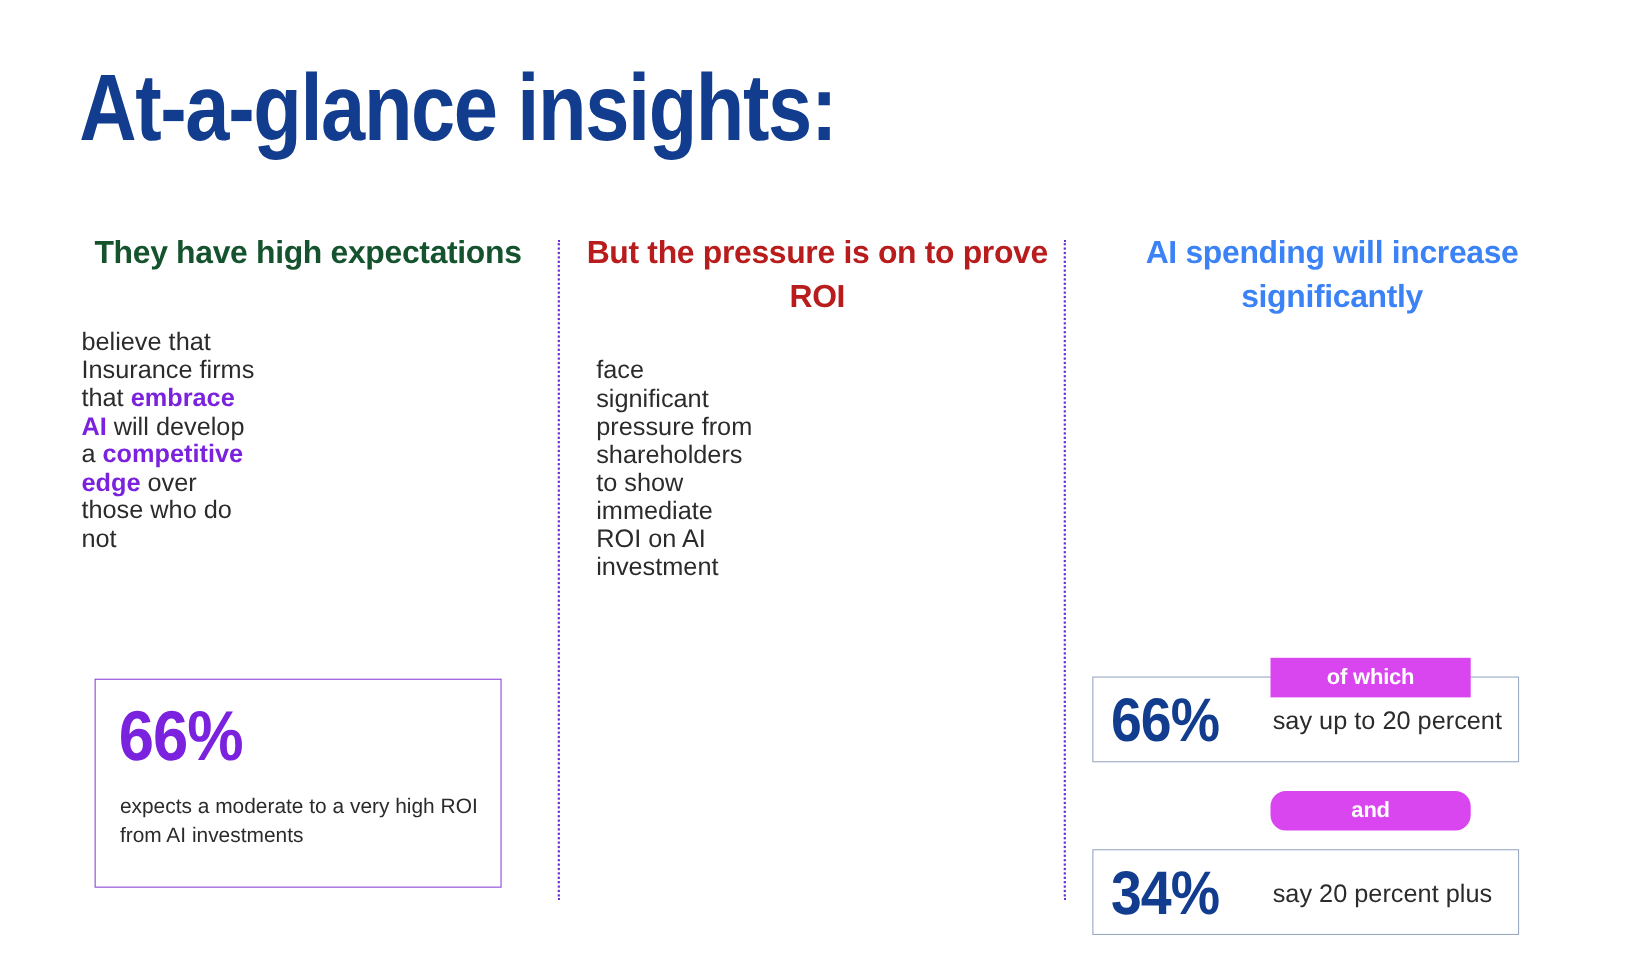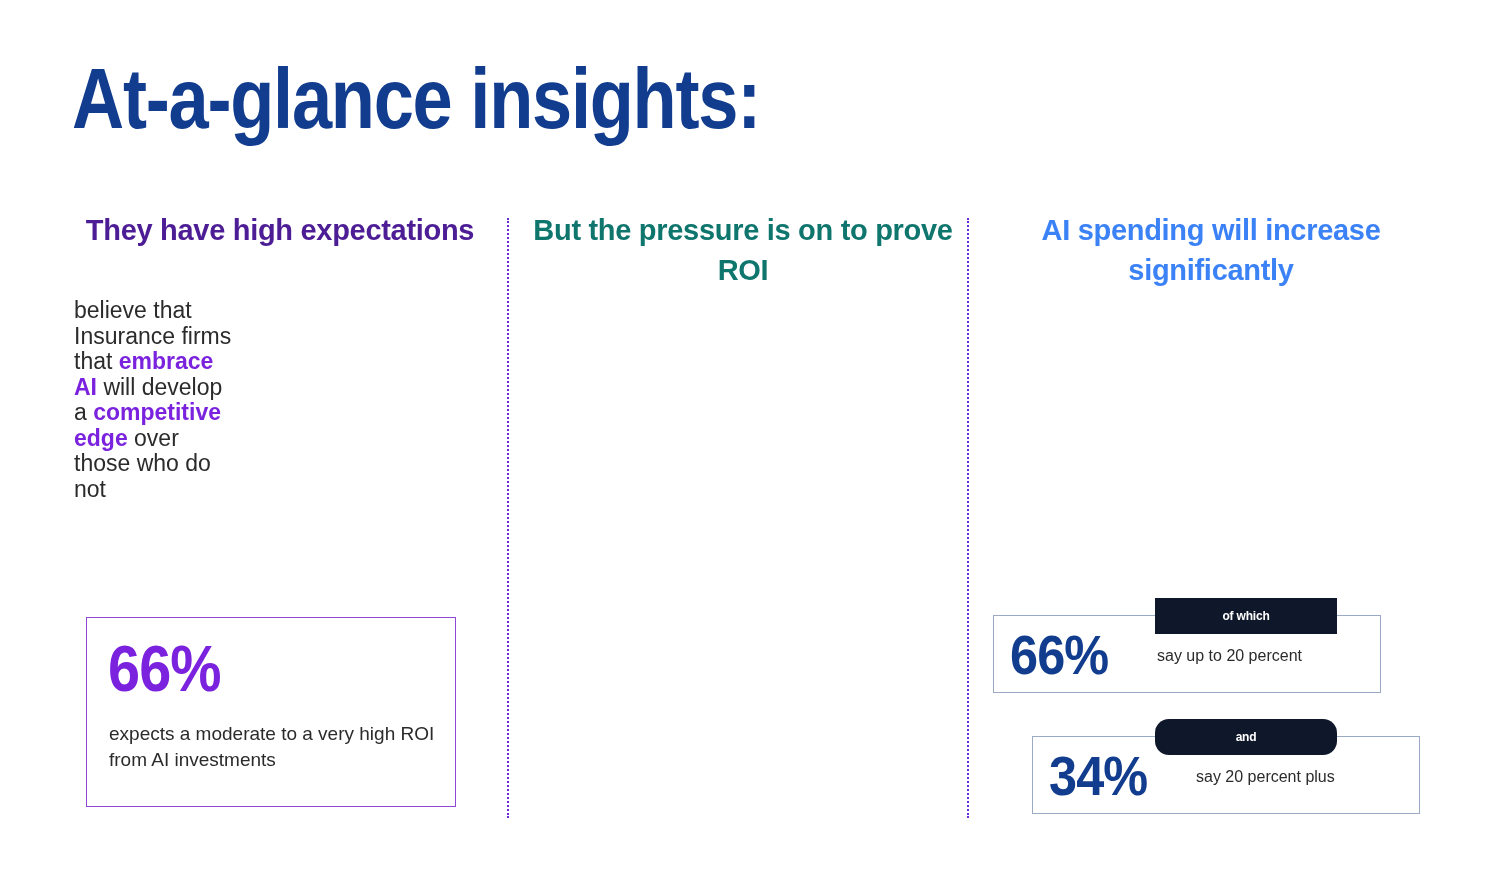--- a/index.html
+++ b/index.html
@@ -60,22 +60,22 @@
 
   
   .col-heading {
     text-align: center;
     font-weight: 700;
     font-size: 29px;
     line-height: 40px;
     letter-spacing: -0.3px;
     margin: 0;
   }
-  .heading-purple { color: #4c1d95; }
-  .heading-blue   { color: #0f766e; }
+  .heading-purple { color: #14532d; }
+  .heading-blue   { color: #b91c1c; }
   .heading-navy   { color: #3b82f6; }
 
   
   .donut-row {
     display: flex;
     align-items: flex-start;
     margin-top: 26px;
   }
   .donut-wrap {
     position: relative;
@@ -153,52 +153,52 @@
   .navy-box {
     position: absolute;
     left: 993px;
     width: 388px;
     height: 78px;
     border: 1.5px solid #9AA9C4;
     box-sizing: border-box;
     background: #ffffff;
   }
   .navy-box-1 { top: 615px; }
-  .navy-box-2 { top: 736px; margin-left: 39px; }
+  .navy-box-2 { top: 772px; }
 
   .navy-box-value {
     position: absolute;
     left: 16px;
     top: 10px;
     font-family: "Liberation Sans Narrow", "Liberation Sans", sans-serif;
     font-weight: 700;
     font-size: 56px;
     line-height: 58px;
     letter-spacing: -1px;
     color: #123D8F;
     transform: scaleX(0.9);
     transform-origin: left top;
   }
   .navy-box-text {
     position: absolute;
     left: 163px;
     top: 27px;
-    font-size: 16px;
+    font-size: 23px;
     line-height: 25px;
     color: #2b2b2b;
     white-space: nowrap;
   }
   .navy-badge {
     position: absolute;
     width: 182px;
     height: 36px;
-    background: #0f172a;
+    background: #d946ef;
     color: #ffffff;
     font-weight: 700;
-    font-size: 12px;
+    font-size: 20px;
     display: flex;
     align-items: center;
     justify-content: center;
     letter-spacing: -0.2px;
   }
   .badge-1 { left: 1155px; top: 598px; }
   .badge-2 { left: 1155px; top: 719px; border-radius: 14px; }
 </style>
 </head>
 <body>
@@ -217,20 +217,21 @@
       <div class="donut-note note-narrow">
         <span>believe that Insurance firms that </span><span class="hl-purple">embrace AI</span><span> will develop a </span><span class="hl-purple">competitive edge</span><span> over those who do not</span>
       </div>
     </div>
   </div>
 
   <div class="col col-2">
     <h2 class="col-heading heading-blue">But the pressure is on to prove ROI</h2>
 
     <div class="donut-row">
+      <div class="donut-note note-mid">face significant pressure from shareholders to show immediate ROI on AI investment</div>
     </div>
   </div>
 
   <div class="col col-3">
     <h2 class="col-heading heading-navy">AI spending will increase significantly</h2>
 
     <div class="donut-row">
     </div>
   </div>
 

